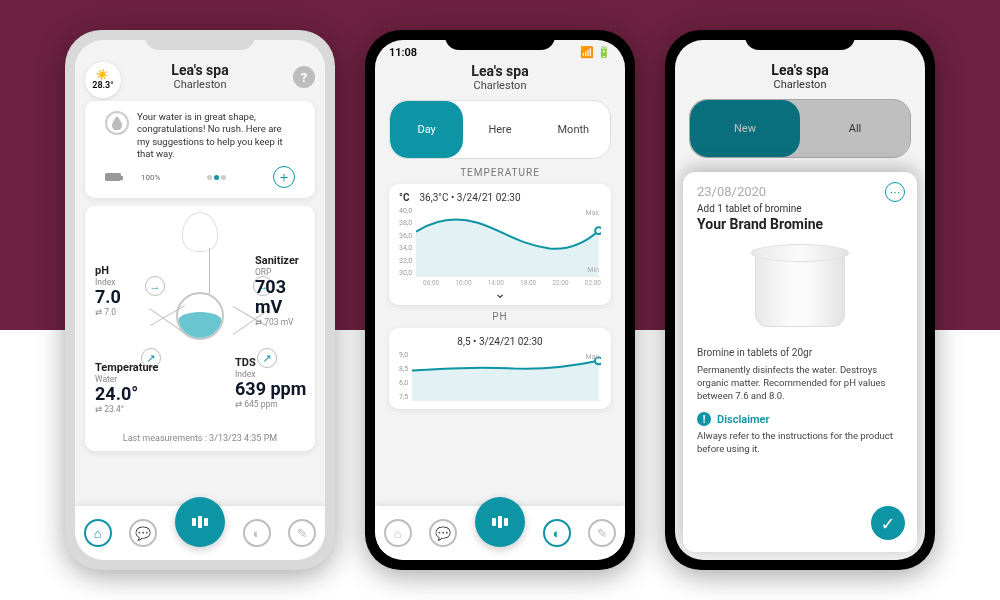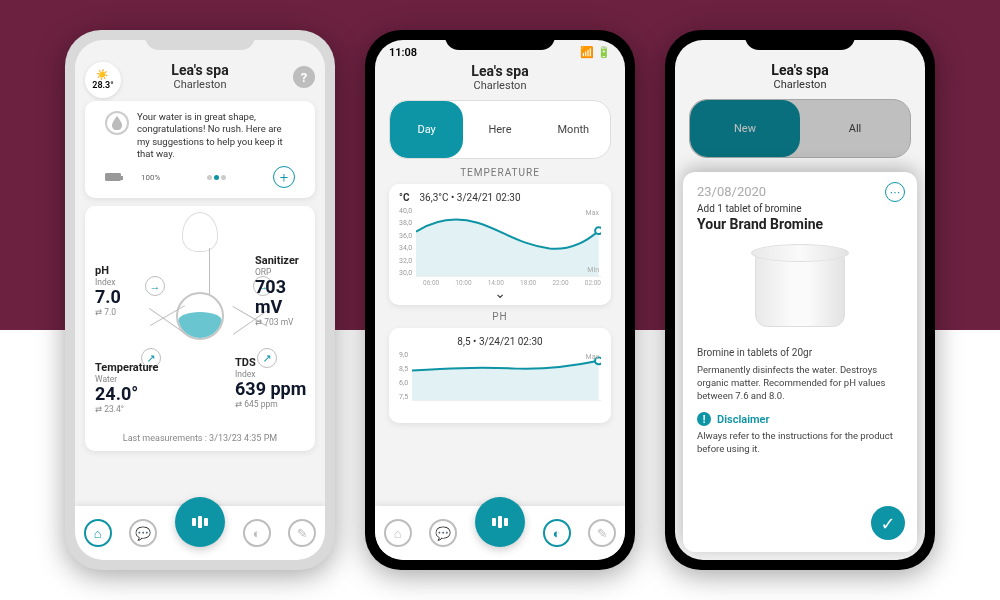--- a/index.html
+++ b/index.html
@@ -359,21 +359,21 @@
           <span>10:00</span>
           <span>14:00</span>
           <span>18:00</span>
           <span>22:00</span>
           <span>02:00</span>
       </div>
       <div class="expand">⌄</div>
     </div>
 
     <div class="section-label">PH</div>
-    <div class="chart-card" style="padding-bottom:22px">
+    <div class="chart-card" style="padding-bottom:8px">
       <div class="chart-head" style="justify-content:center">
         <span>8,5 • 3/24/21 02:30</span>
       </div>
       <div class="chart-wrap">
         <div class="yaxis" style="height:50px">
           <span>9,0</span>
             <span>8,5</span>
             <span>6,0</span>
             <span>7,5</span>
         </div>

